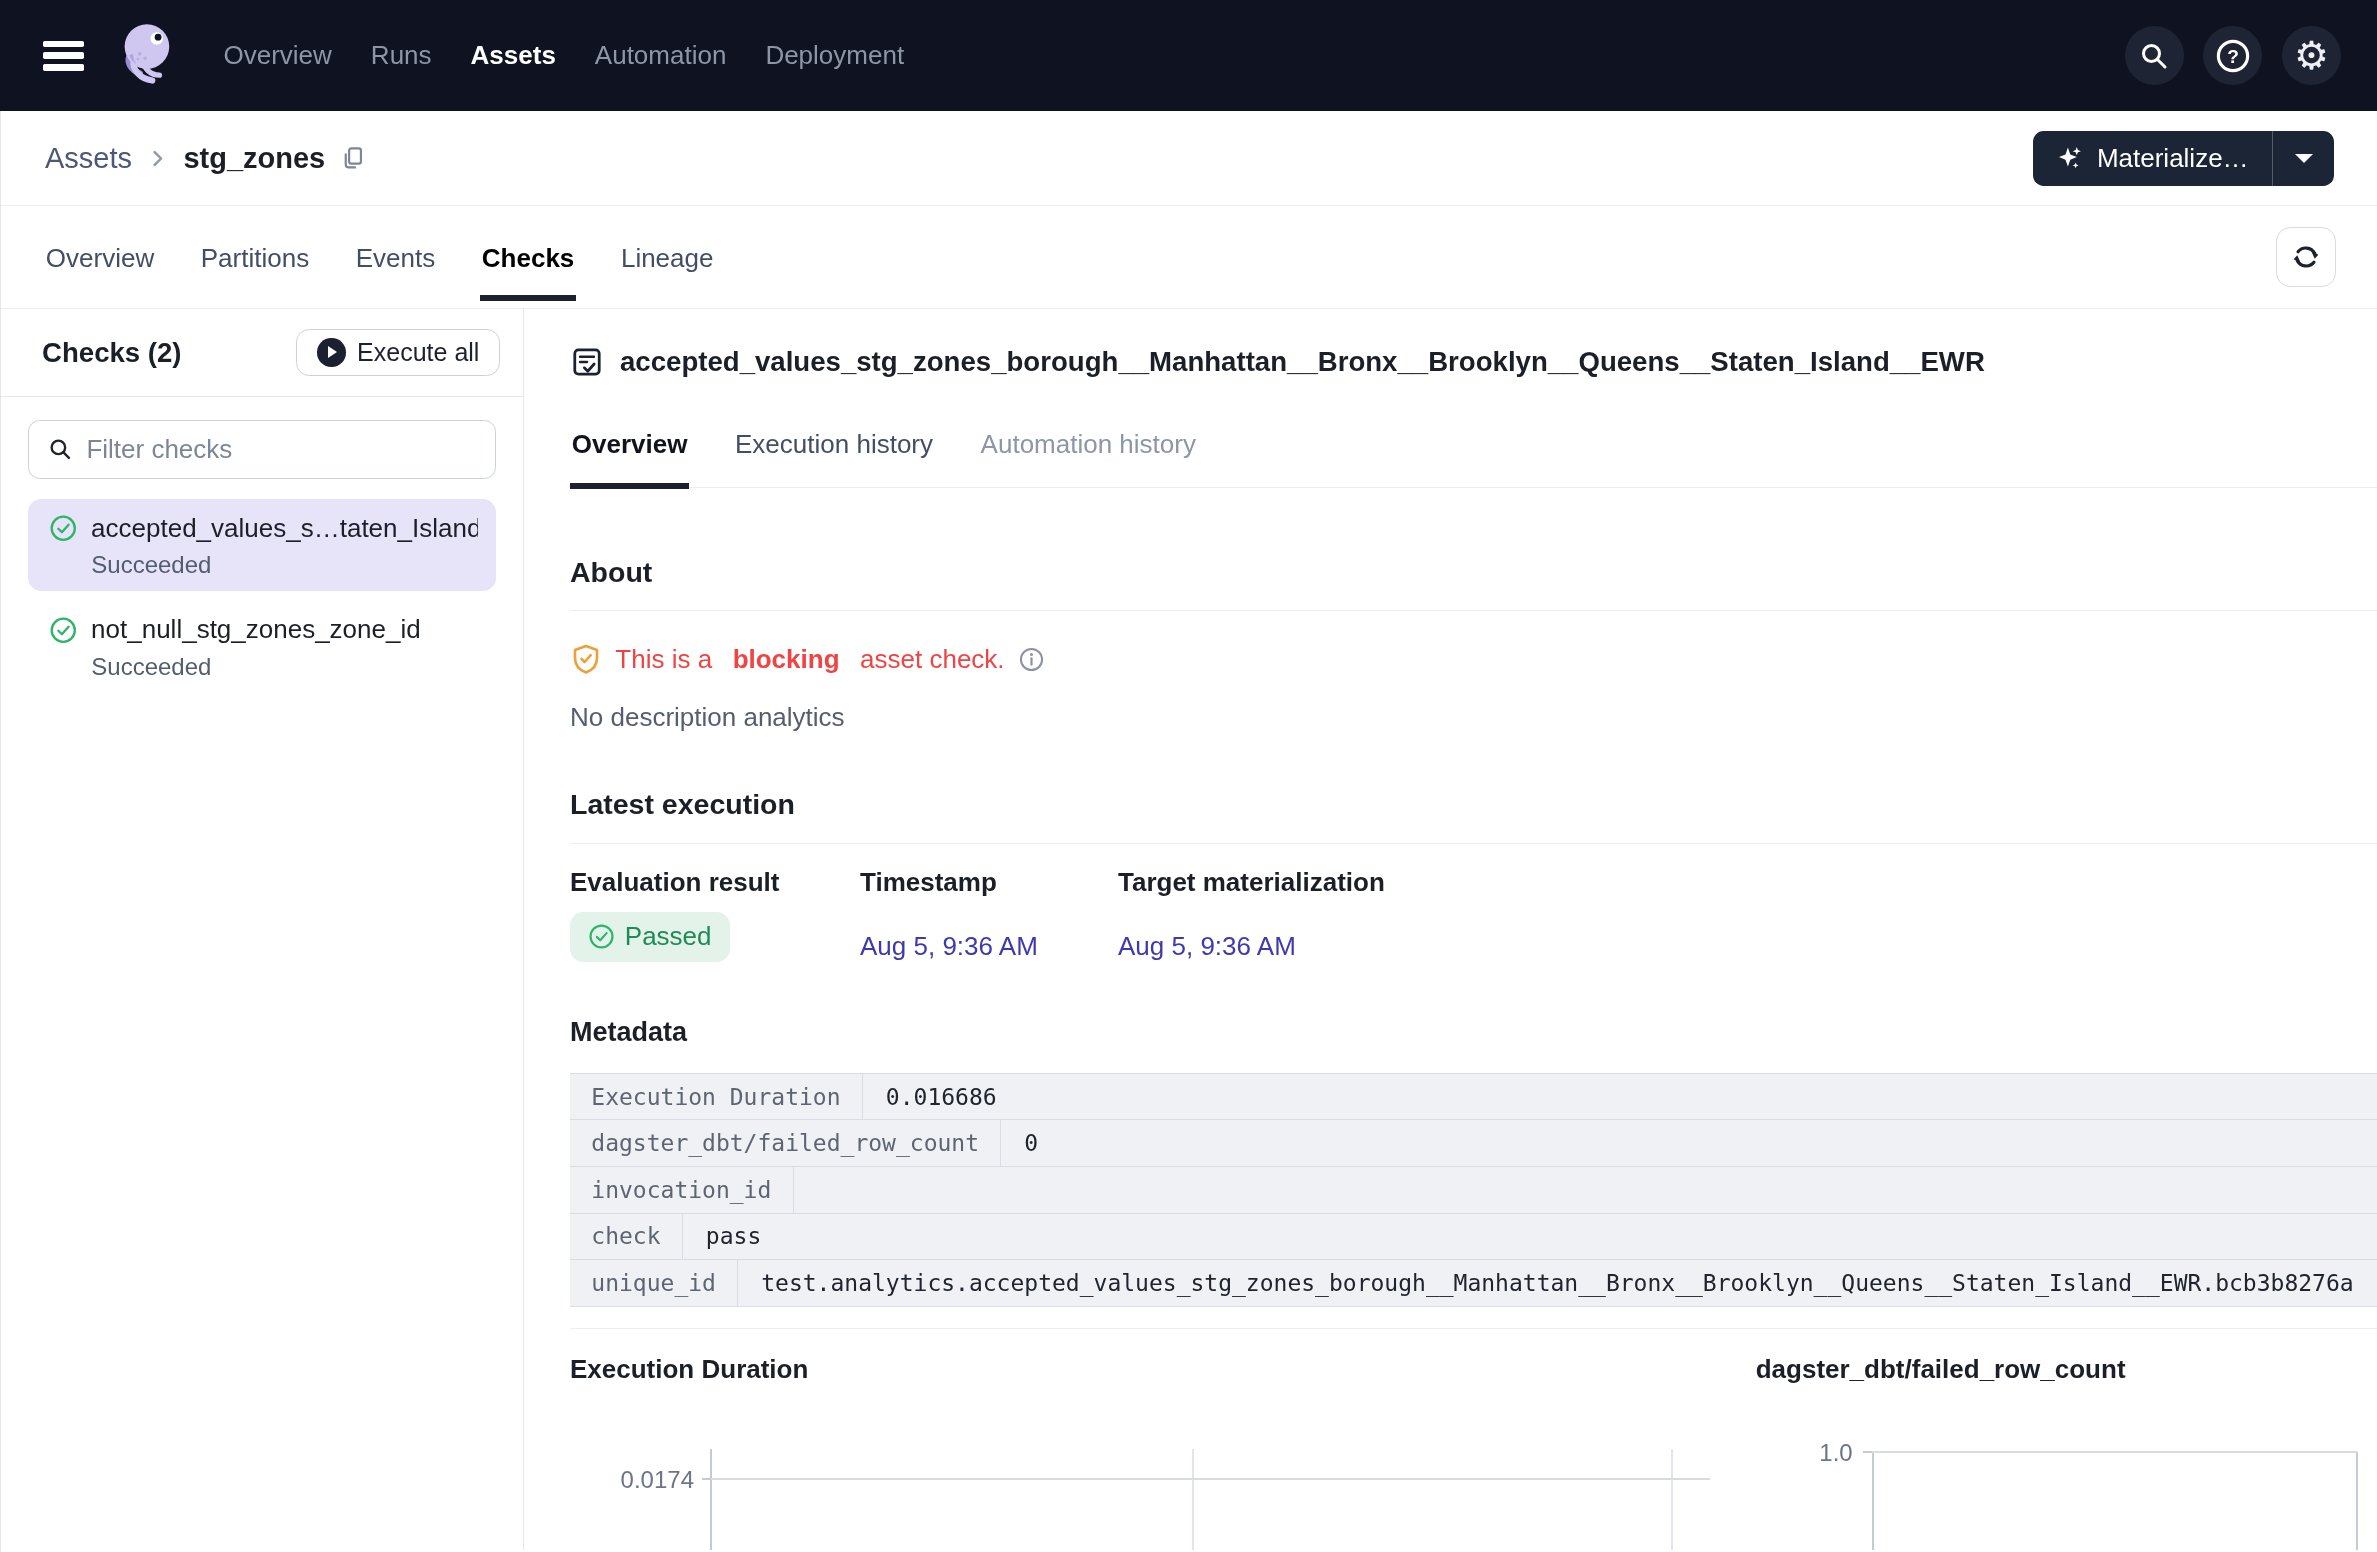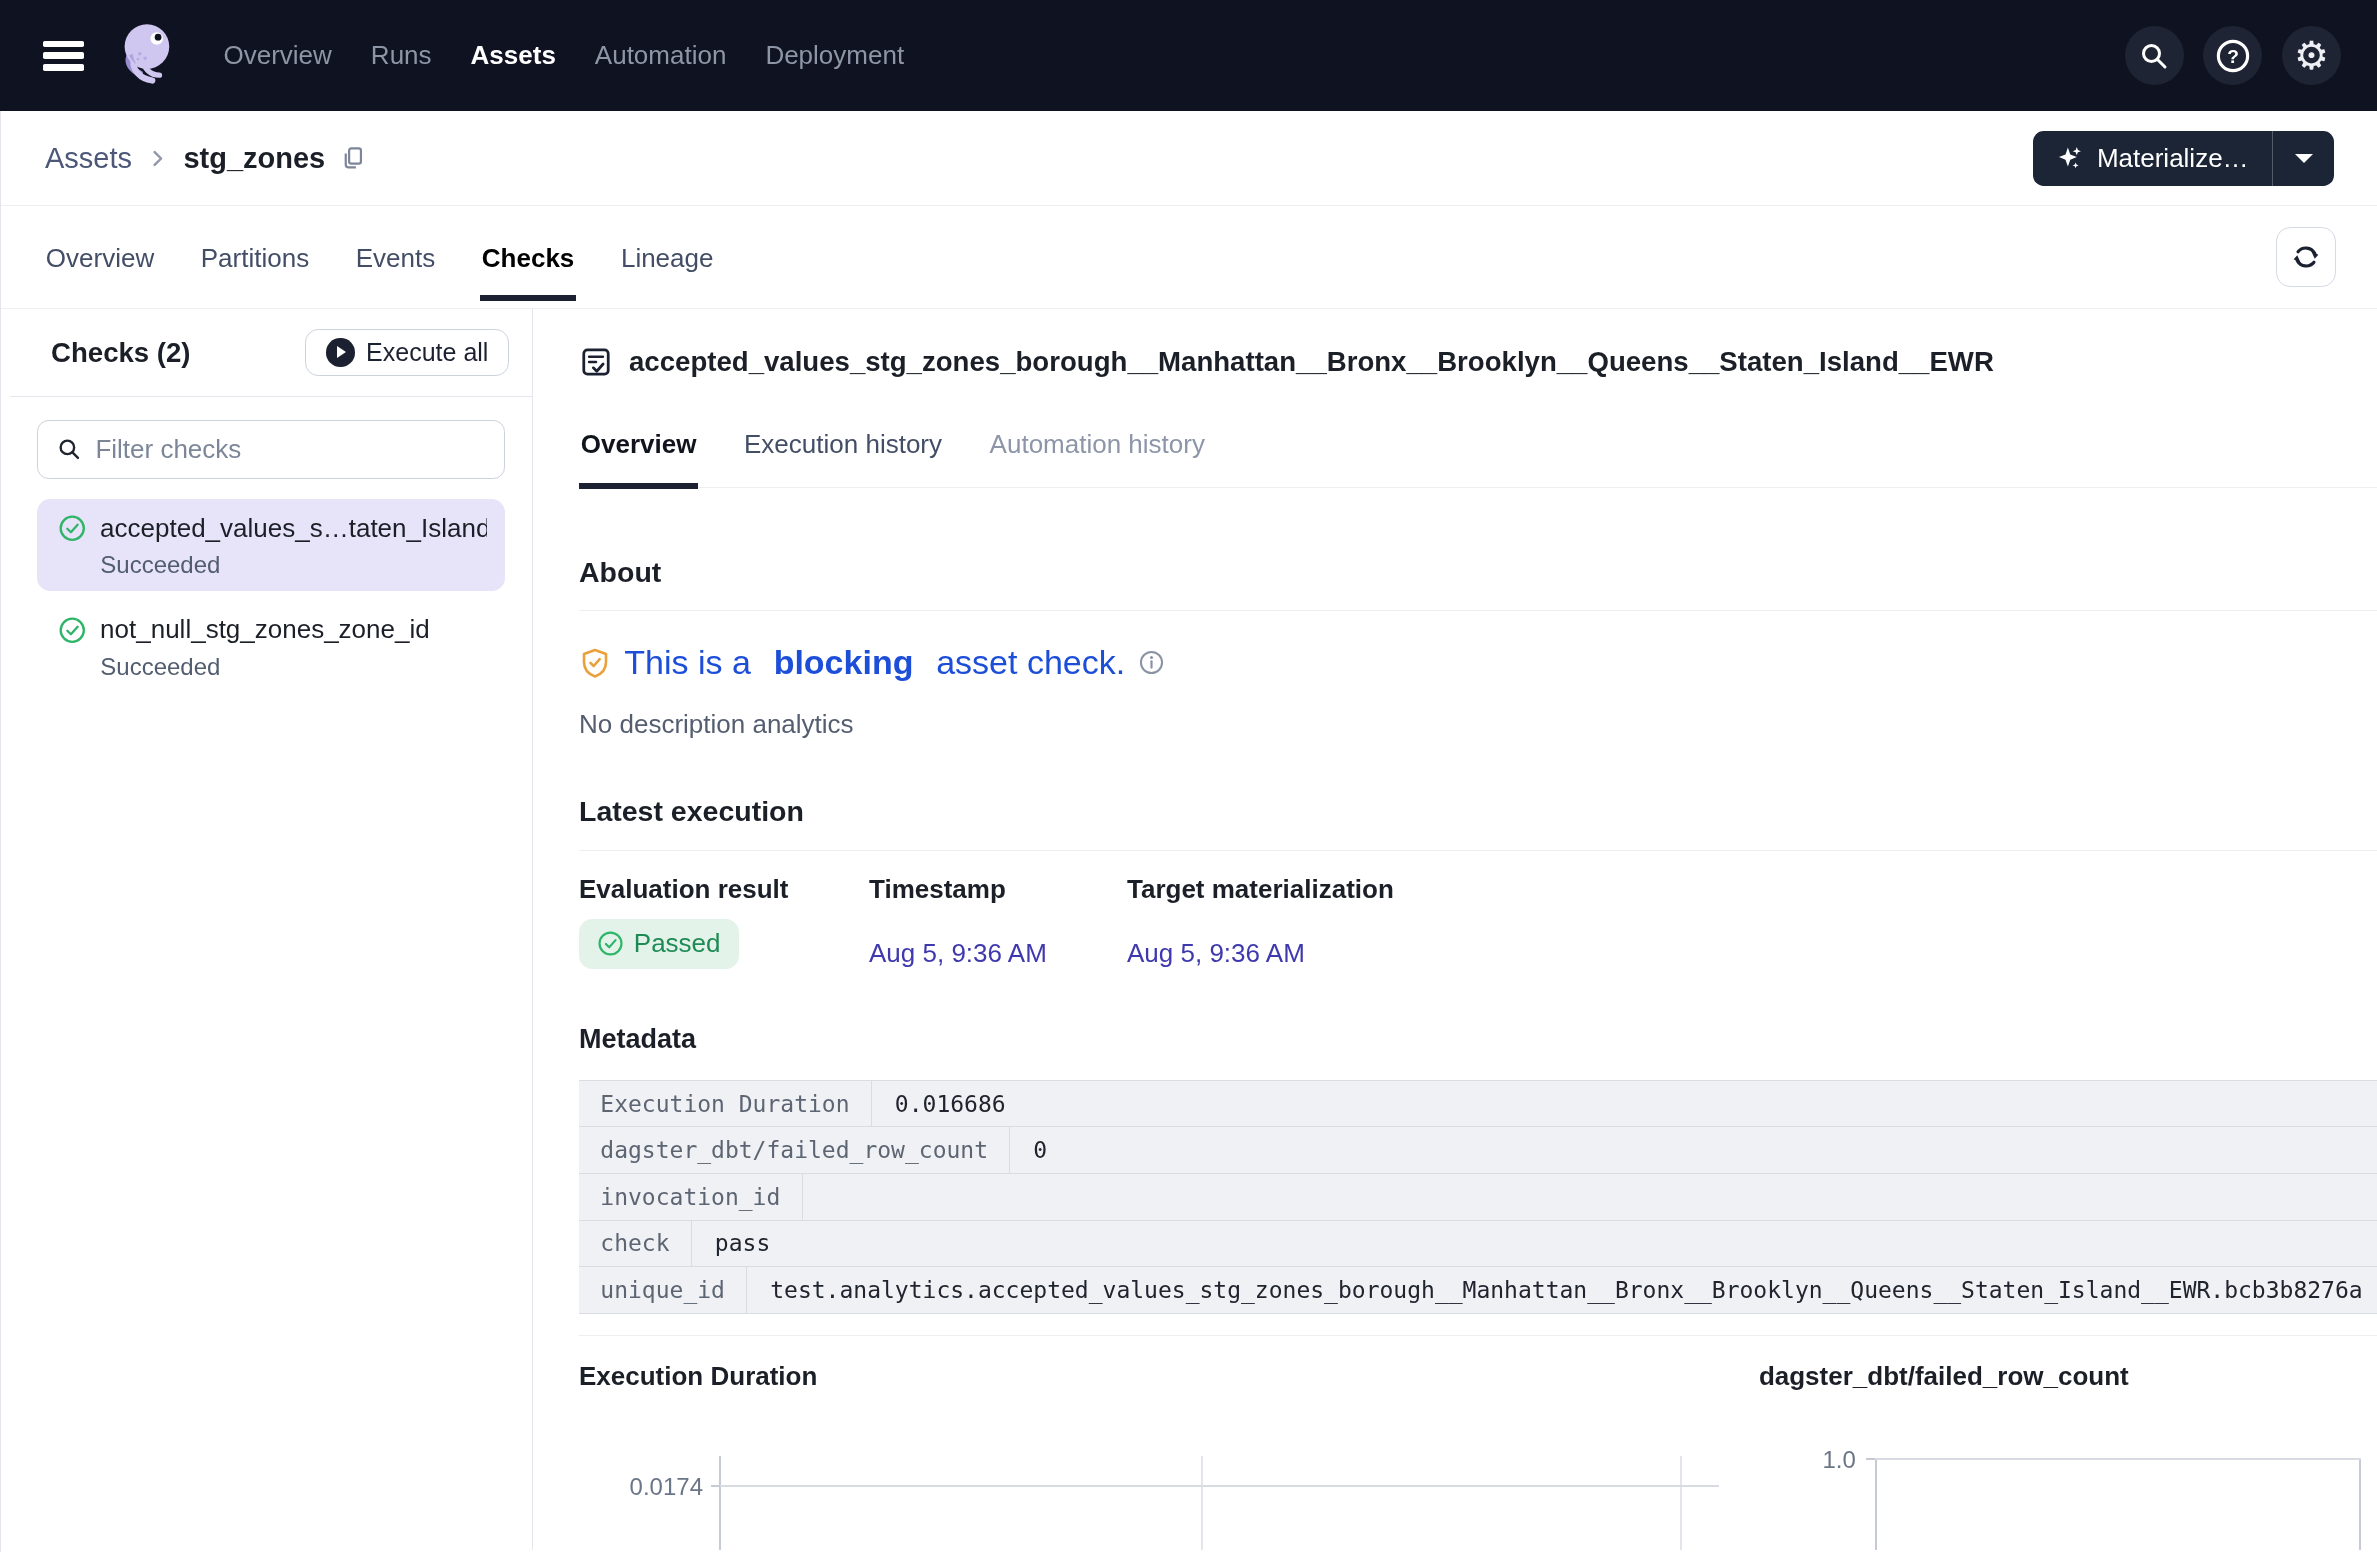--- a/index.html
+++ b/index.html
@@ -47,21 +47,21 @@
   .tabs-bar .tab.active { color:#000000; font-weight:700; }
   .tabs-bar .tab.active::after { content:""; position:absolute; left:0; right:0;
     bottom:7.1px; height:6.2px; background:#1b2130; }
   .refresh-btn { position:absolute; right:41px; bottom:21.3px; width:60px; height:60px;
     border:1.8px solid #d5dae3; border-radius:14.2px; background:#fff; display:flex;
     align-items:center; justify-content:center; cursor:pointer; }
 
   
   .content { display:flex; height:1241px; }
   .sidebar { width:523px; flex:0 0 523px; border-right:1.8px solid #e5e7ec;
-    display:flex; flex-direction:column;margin-left:9px; }
+    display:flex; flex-direction:column; }
   .sidebar-header { height:88px; flex:0 0 88px; display:flex; align-items:center;
     padding:0 23px 0 41px; border-bottom:1.8px solid #e5e7ec; }
   .sidebar-title { font-size:27.6px; font-weight:700; }
   .exec-btn { margin-left:auto; display:flex; align-items:center; gap:11.6px;
     border:1.8px solid #ccd2dc; background:#fff; border-radius:13.3px; height:47px;
     padding:0 19.6px; font-size:25px; color:#1b2130; cursor:pointer;
     font-family:inherit; }
   .play-circle { width:28.5px; height:28.5px; border-radius:50%; background:#1b2130;
     position:relative; }
   .play-circle::after { content:""; position:absolute; left:10.7px; top:8px; width:0;
@@ -94,21 +94,21 @@
   .check-tabs .tab.active::after { content:""; position:absolute; left:0; right:0;
     bottom:-1.8px; height:6.2px; background:#1b2130; }
   .check-tabs .tab.normal { color:#434e66; font-weight:500; }
   .check-tabs .tab.disabled { color:#8c96a8; font-weight:500; cursor:default; }
 
   .section-heading { font-size:28.5px; font-weight:700; }
   .hr { border-top:1.8px solid #eceef2; margin-top:21.3px; }
 
   .about-heading { margin-top:68px; }
   .blocking-row { margin-top:32px; display:flex; align-items:center; gap:13.3px;
-    font-size:34px; color:#1d4ed8; }
+    font-size:26px; color:#ef4444; }
   .blocking-row span { white-space:pre; }
   .no-desc { margin-top:27px; font-size:26px; color:#545e70; }
 
   .latest-heading { margin-top:55px; }
   .latest-cols { margin-top:23px; display:flex; }
   .lcol-1 { width:290px; } .lcol-2 { width:258px; }
   .latest-cols .col-head { font-size:26px; font-weight:700; }
   .latest-vals { margin-top:14.2px; display:flex; align-items:flex-end; }
   .passed-pill { display:inline-flex; align-items:center; gap:9.8px; height:50px;
     padding:0 18px; background:#e3f3e9; border-radius:13.3px; }

